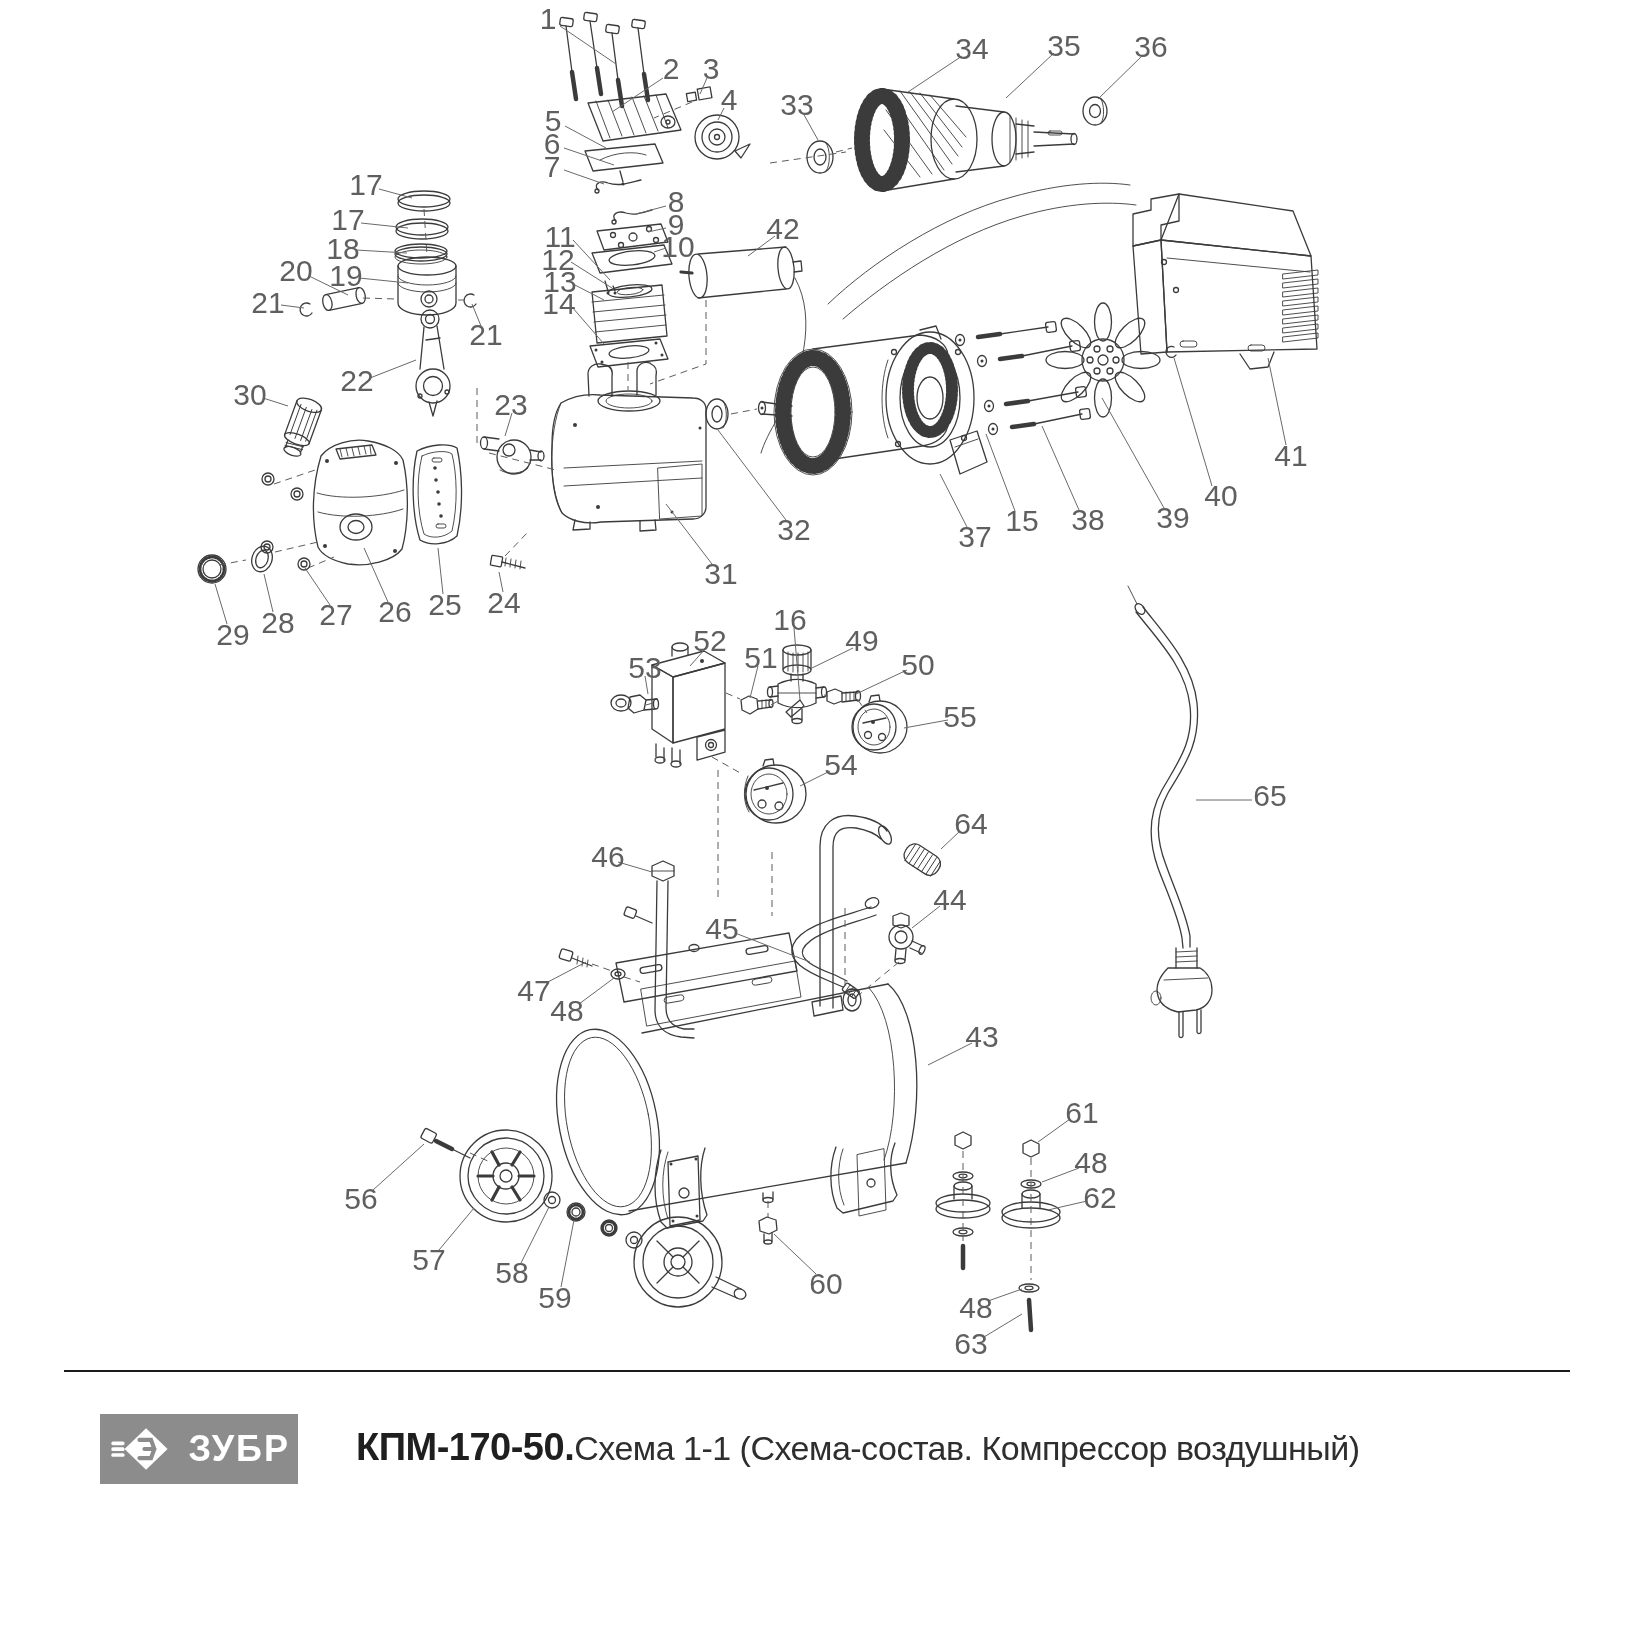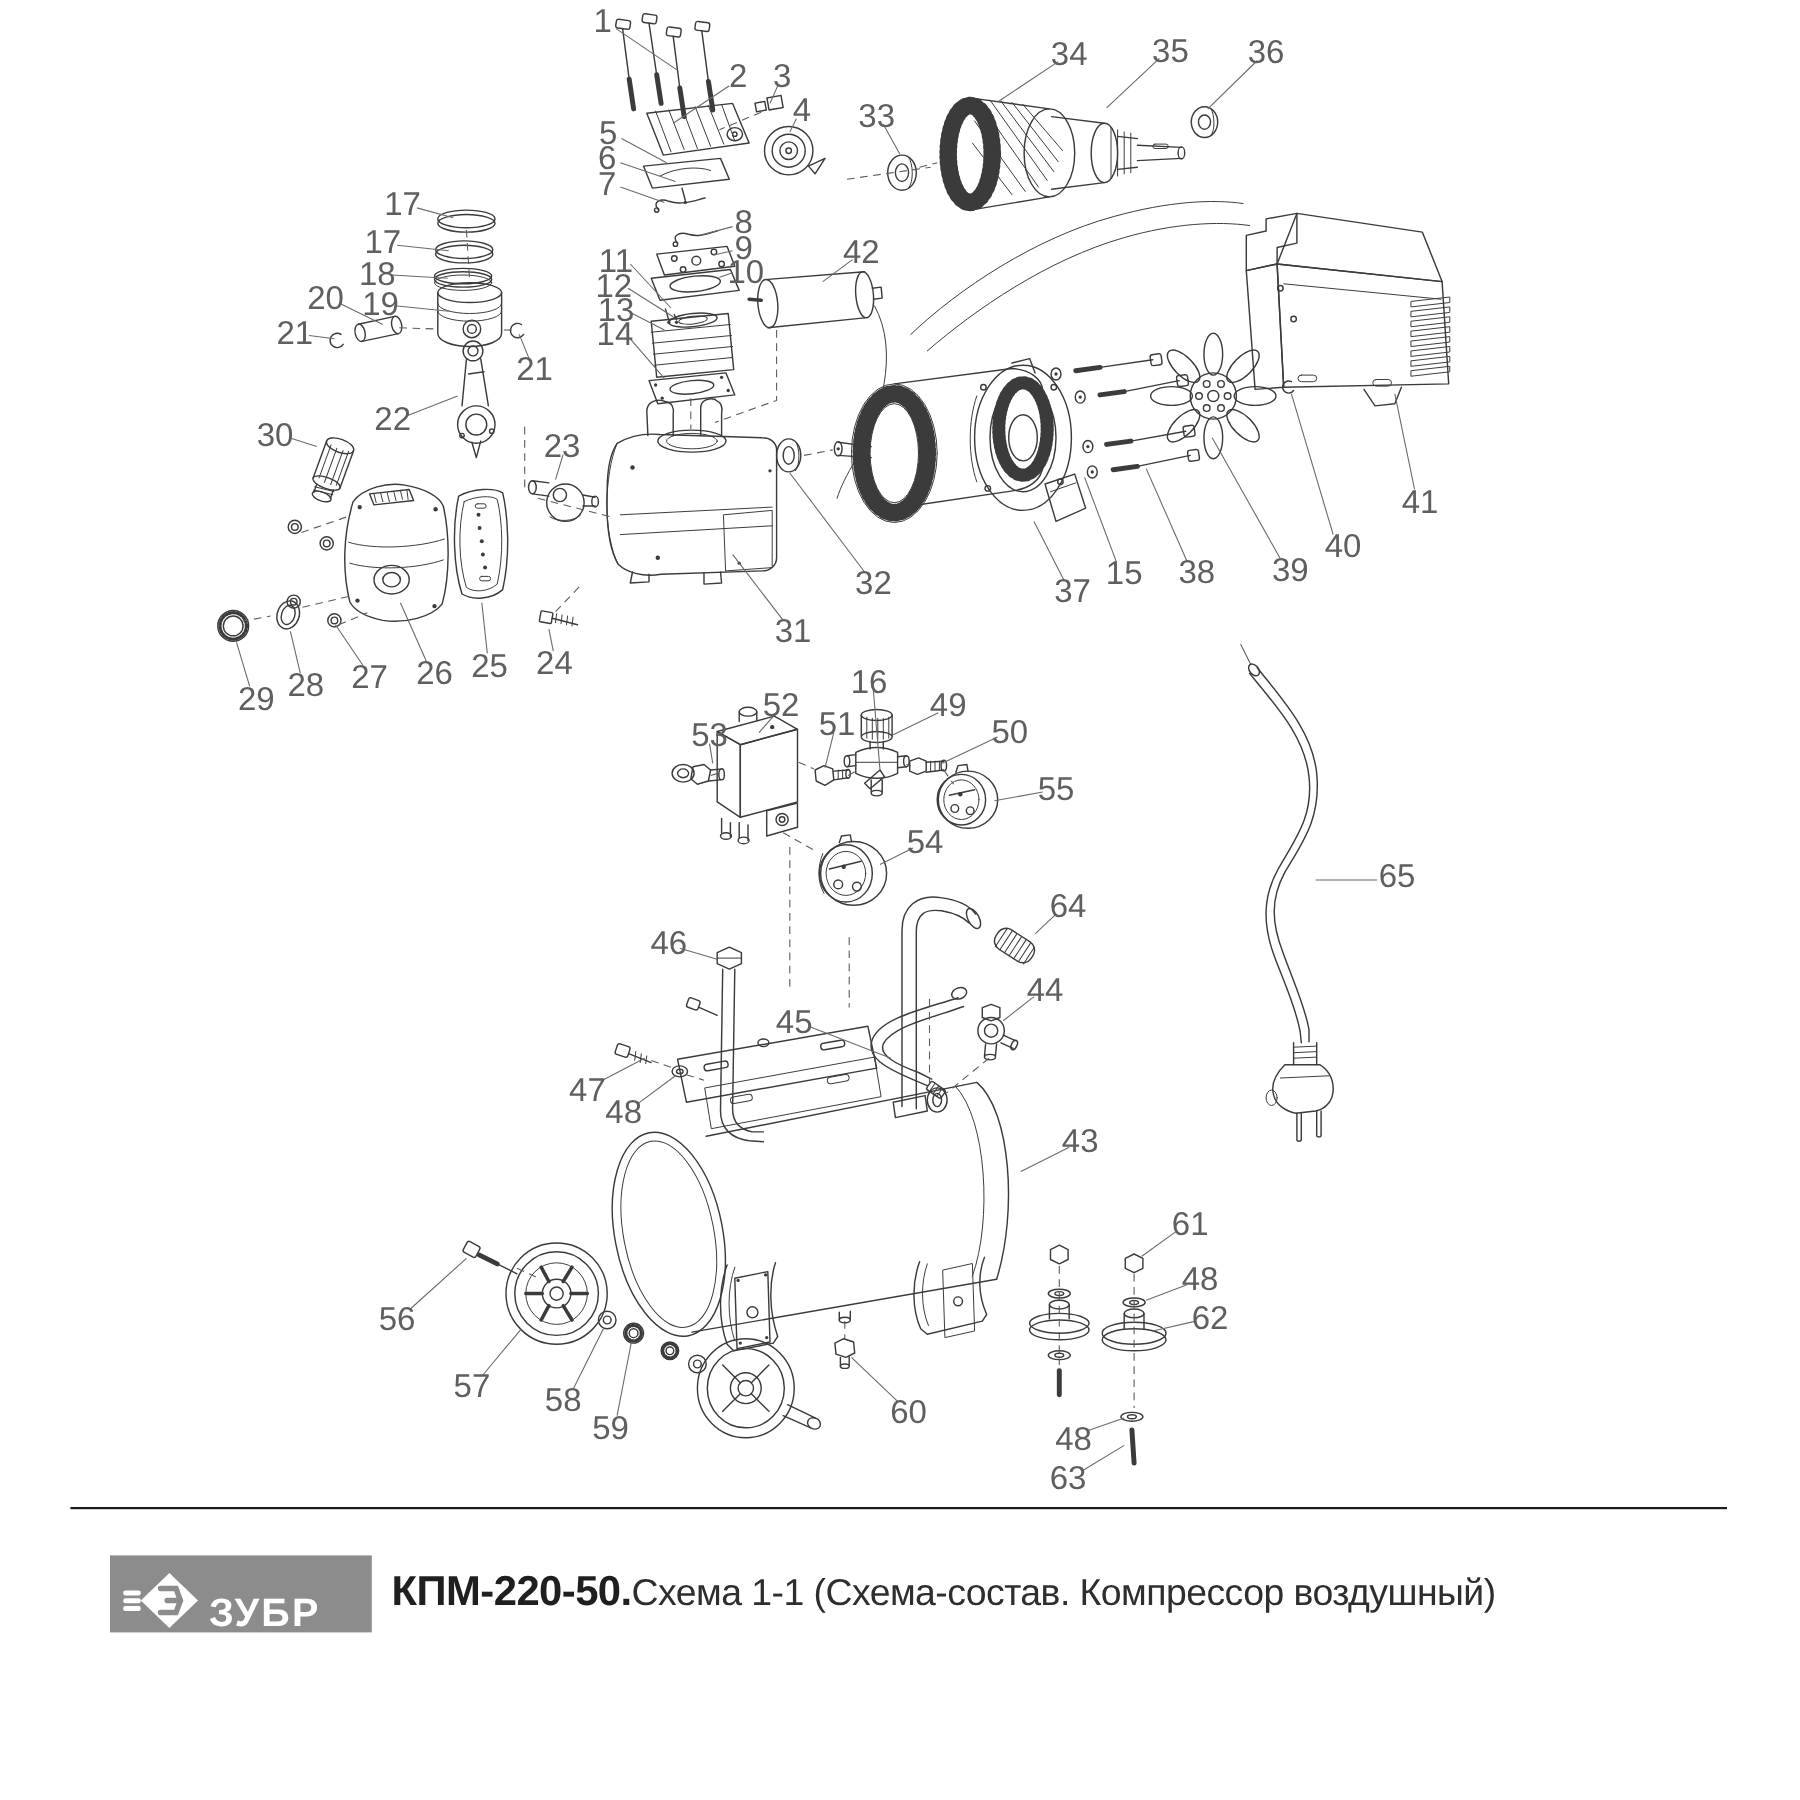--- a/index.html
+++ b/index.html
@@ -10,21 +10,21 @@
   .art .thk{stroke-width:4.5}
   .art .thk2{stroke-width:3.2}
   .art .dk{fill:#3b3b3b;stroke:none}
   .art .tickring{stroke-width:16;stroke-dasharray:1.8 3.2}
   .art .tickring2{stroke-width:12;stroke-dasharray:1.5 2.8}
   .art .knurl{stroke-width:3;stroke-dasharray:1.5 2}
   .dashes path, .dashes line{stroke:#5c5c5c;stroke-width:1;stroke-dasharray:7 5;fill:none}
   .plabel{font-family:"Liberation Sans",sans-serif;font-size:30px;fill:#5f5f5f;text-anchor:middle}
   .leader{stroke:#6a6a6a;stroke-width:1}
   .rule{position:absolute;left:64px;top:1370px;width:1506px;height:2px;background:#1b1b1b}
-  .logo-box{position:absolute;left:100px;top:1414px;width:238px;height:70px;background:#8c8c8c;display:flex;align-items:flex-end;padding:0 8px;box-sizing:border-box;gap:4px}
+  .logo-box{position:absolute;left:100px;top:1414px;width:198px;height:70px;background:#8c8c8c;display:flex;align-items:center;padding:0 8px;box-sizing:border-box;gap:16px}
   .logo-text{color:#ffffff;font-size:36px;font-weight:700;letter-spacing:2px;line-height:1}
   .title{position:absolute;left:356px;top:1426px;white-space:nowrap;letter-spacing:-0.5px}
   .model{font-size:38px;font-weight:700;color:#1f1f1f}
   .rest{font-size:34px;color:#2e2e2e;}
 </style>
 </head>
 <body>
 
 <svg id="diagram-svg" width="1636" height="1636" viewBox="0 0 1636 1636">
 
@@ -681,14 +681,14 @@
       <polygon points="46,4 72,29 46,54 20,29"></polygon>
     </g>
     <g fill="none" stroke="#8c8c8c" stroke-width="5" stroke-linecap="round">
       <path d="M38,18 L52,18 L56,29 L52,40 L38,40"></path>
       <path d="M44,29 L56,29"></path>
     </g>
   </svg>
   <span class="logo-text">ЗУБР</span>
 </div>
 <div class="title">
-  <span class="model">КПМ-220-50.</span><span class="rest">Схема 1-1 (Схема-состав. Компрессор воздушный)</span>
+  <span class="model">КПМ-170-50.</span><span class="rest">Схема 1-1 (Схема-состав. Компрессор воздушный)</span>
 </div>
 
 </body></html>

